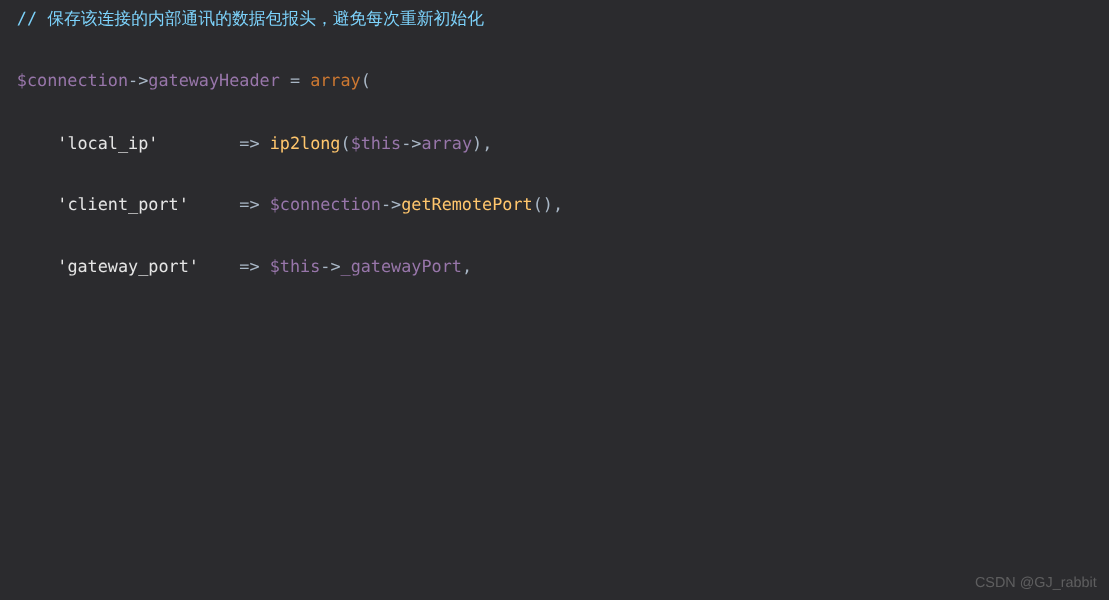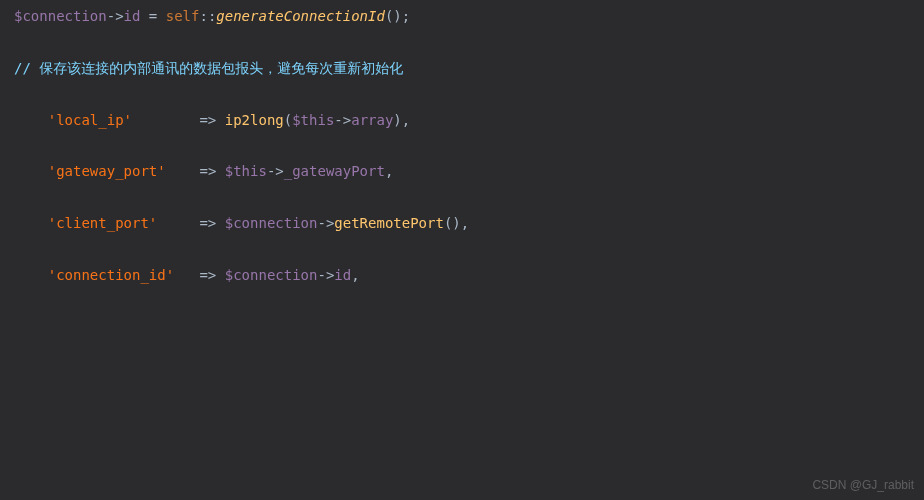--- a/index.html
+++ b/index.html
@@ -20,43 +20,43 @@
     white-space:pre;
   }
   .line { display:block; }
   .var    { color:#9876aa; }
   .arrow  { color:#a9b7c6; }
   .prop   { color:#9876aa; }
   .method { color:#ffc66d; }
   .methodi{ color:#ffc66d; font-style:italic; }
   .cmt    { color:#7dd3fc; }
   .kw     { color:#cc7832; }
-  .str    { color:#f97316;margin-top:28px; }
+  .str    { color:#e5e5e5;margin-top:28px; }
   .num    { color:#6897bb; }
   .plain  { color:#a9b7c6; }
   .func   { color:#ffc66d;text-align:right; }
   .watermark {
     position:absolute;
     right:10px;
     bottom:4px;
     font-size:12px;
     color:#808080;
     font-family:Arial,sans-serif;
     opacity:0.6;
   }
 </style>
 </head>
 <body>
 
-<pre id="code"><span class="line"><span class="var">$connection</span><span class="arrow">-&gt;</span><span class="prop">id</span><span class="plain"> = </span><span class="kw">self</span><span class="plain">::</span><span class="methodi">generateConnectionId</span><span class="plain">();</span></span>
+<pre id="code">
 <span class="line"><span class="cmt">// 保存该连接的内部通讯的数据包报头，避免每次重新初始化</span></span>
+<span class="line"><span class="var">$connection</span><span class="arrow">-&gt;</span><span class="prop">gatewayHeader</span><span class="plain"> = </span><span class="kw">array</span><span class="plain">(</span></span>
 <span class="line"><span class="plain">    </span><span class="str">'local_ip'</span><span class="plain">        =&gt; </span><span class="func">ip2long</span><span class="plain">(</span><span class="var">$this</span><span class="arrow">-&gt;</span><span class="prop">array</span><span class="plain">),</span></span>
+<span class="line"><span class="plain">    </span><span class="str">'client_port'</span><span class="plain">     =&gt; </span><span class="var">$connection</span><span class="arrow">-&gt;</span><span class="method">getRemotePort</span><span class="plain">(),</span></span>
 <span class="line"><span class="plain">    </span><span class="str">'gateway_port'</span><span class="plain">    =&gt; </span><span class="var">$this</span><span class="arrow">-&gt;</span><span class="prop">_gatewayPort</span><span class="plain">,</span></span>
-<span class="line"><span class="plain">    </span><span class="str">'client_port'</span><span class="plain">     =&gt; </span><span class="var">$connection</span><span class="arrow">-&gt;</span><span class="method">getRemotePort</span><span class="plain">(),</span></span>
-<span class="line"><span class="plain">    </span><span class="str">'connection_id'</span><span class="plain">   =&gt; </span><span class="var">$connection</span><span class="arrow">-&gt;</span><span class="prop">id</span><span class="plain">,</span></span>
 
 
 
 
 
 
 
 
 
 </pre>

